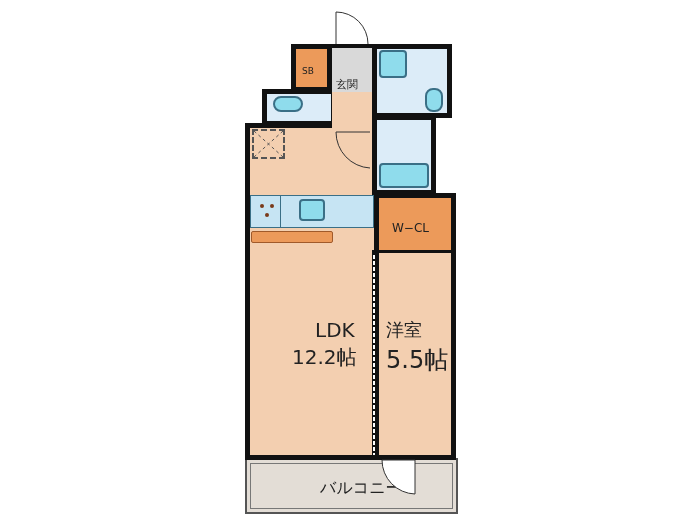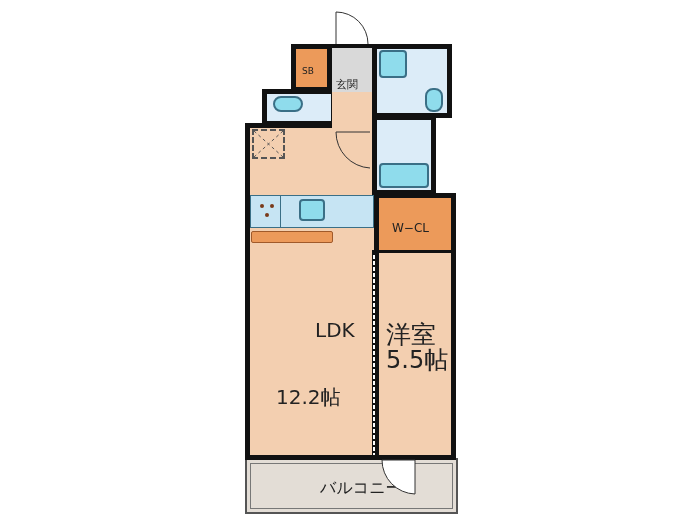--- a/index.html
+++ b/index.html
@@ -64,19 +64,19 @@
     <path d="M2 2 L36 2 M2 2 A36 36 0 0 0 36 38" fill="none" stroke="#333"></path>
   </svg>
 
 <div class="abs floor-wet" style="left:372px;top:44px;width:80px;height:74px;border:5px solid #111;"></div>
 <div class="abs fix" style="left:379px;top:50px;width:28px;height:28px;"></div>
 <div class="abs fix" style="left:425px;top:88px;width:18px;height:24px;border-radius:8px;"></div>
 <div class="abs floor-wet" style="left:372px;top:115px;width:64px;height:80px;border:5px solid #111;"></div>
 <div class="abs fix" style="left:379px;top:163px;width:50px;height:25px;"></div>
 
 <div class="lbl" style="left:275px;top:318px;font-size:20px;margin-left:40px;">LDK</div>
-<div class="lbl" style="left:276px;top:344px;font-size:20px;margin-top:40px;">12.2帖</div>
-<div class="lbl" style="left:386px;top:318px;font-size:25px;">洋室</div>
+<div class="lbl" style="left:292px;top:344px;font-size:20px;">12.2帖</div>
+<div class="lbl" style="left:386px;top:318px;font-size:18px;">洋室</div>
 <div class="lbl" style="left:386px;top:344px;font-size:24px;">5.5帖</div>
 
 <svg style="left:380px;top:458px;" width="40" height="40">
     <path d="M2 2 L35 2 L35 36 A34 34 0 0 1 2 2" fill="#fff" stroke="#333"></path>
   </svg>
 
 </body></html>

